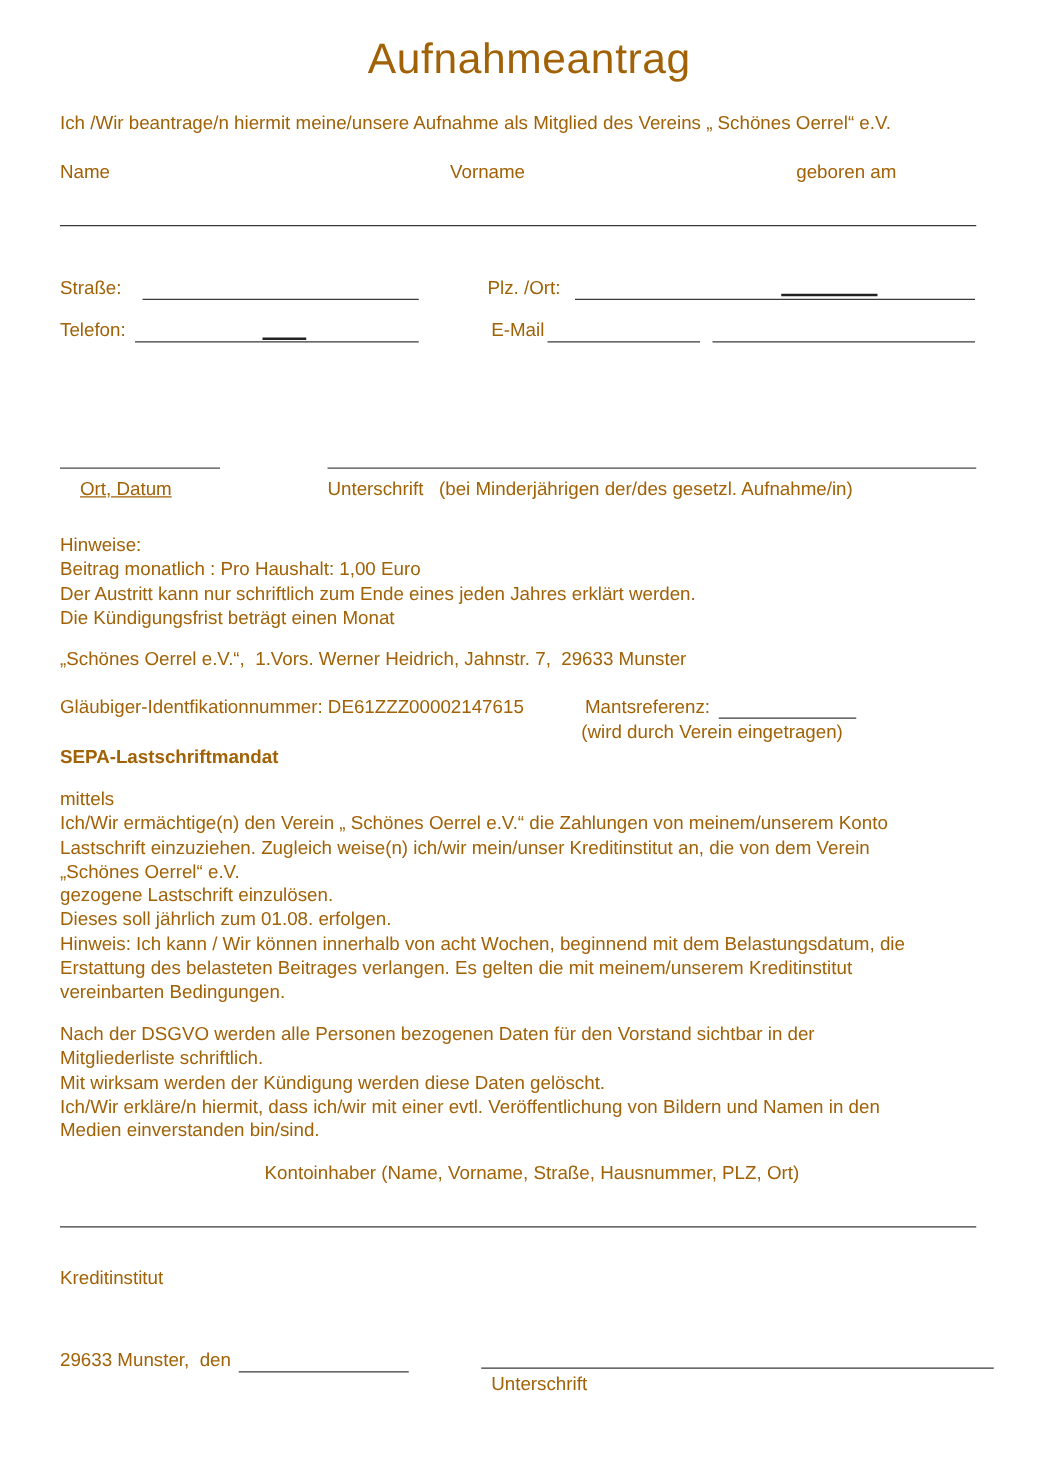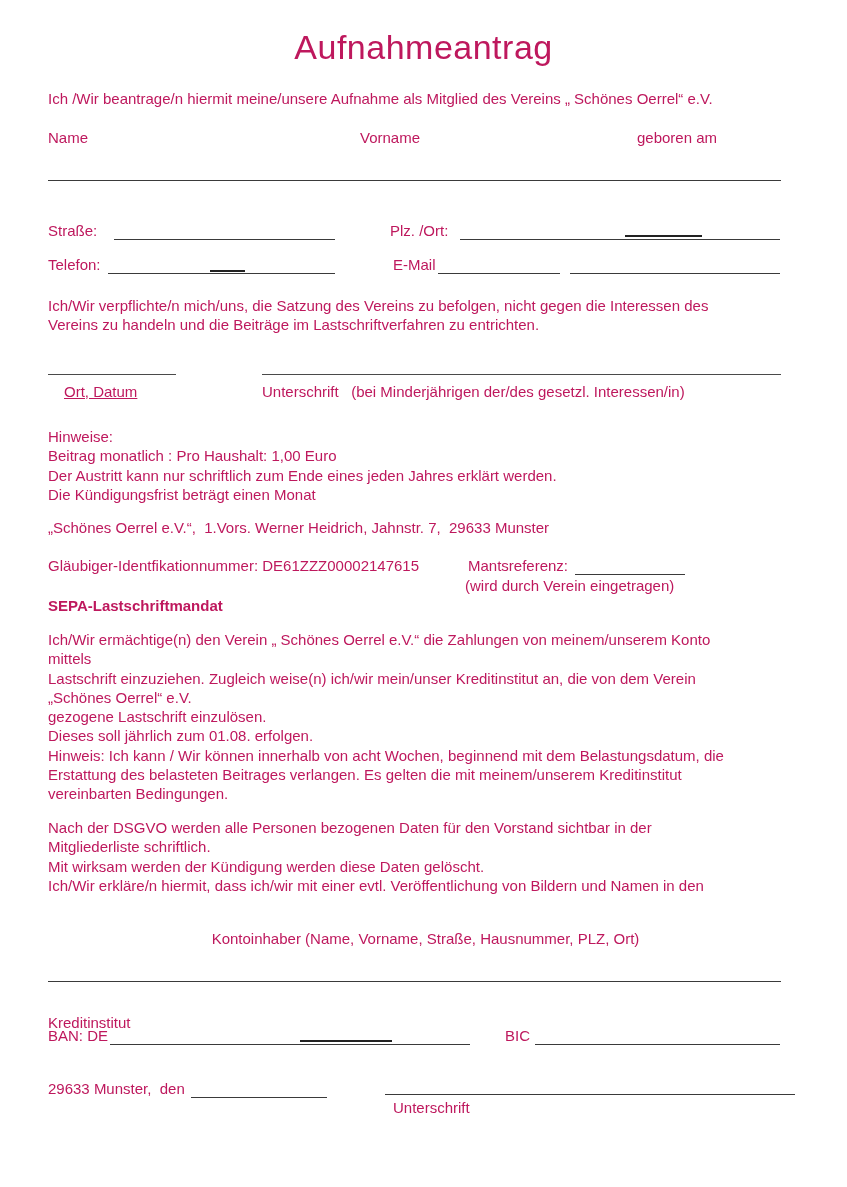--- a/index.html
+++ b/index.html
@@ -1,18 +1,18 @@
 <!DOCTYPE html>
 <html><head>
 <meta charset="utf-8">
 <style>
   html,body { margin:0; padding:0; background:#ffffff; }
   .sheet {
     position:relative; width:847px; height:1187px; background:#ffffff;
-    font-family:"Liberation Sans", sans-serif; font-size:15px; color:#be185d;
+    font-family:"Liberation Sans", sans-serif; font-size:15px; color:#a16207;
     overflow:hidden;
   }
   .abs { position:absolute; }
   .t { white-space:pre-wrap; }
   .title { font-size:34px; font-weight:400; text-align:center; width:100%; letter-spacing:0.5px; }
   .blank { border-bottom:1.5px solid #3a3a3a; height:0; }
   .blank-thin { border-bottom:1px solid #4a4a4a; height:0; }
   .para div { line-height:19.3px; white-space:pre-wrap; }
   .bold { font-weight:700; }
   .row { position:absolute; }
@@ -44,30 +44,26 @@
 
   <div class="row" style="top:256px; left:48px; width:732px; height:24px;">
     <span class="abs t" style="left:0; top:0;">Telefon:</span>
     <div class="abs blank" style="left:60px; top:17px; width:227px;"></div>
     <div class="abs" style="left:162px; top:14px; width:35px; border-bottom:2px solid #222;"></div>
     <span class="abs t" style="left:345px; top:0;">E-Mail</span>
     <div class="abs blank" style="left:390px; top:17px; width:122px;"></div>
     <div class="abs blank" style="left:522px; top:17px; width:210px;"></div>
   </div>
 
-  <div class="abs para" style="top:296px; left:48px; width:755px;">
-    <div>Ich/Wir verpflichte/n mich/uns, die Satzung des Vereins zu befolgen, nicht gegen die Interessen des</div>
-    <div>Vereins zu handeln und die Beiträge im Lastschriftverfahren zu entrichten.</div>
-  </div>
 
   <div class="abs blank-thin" style="top:374px; left:48px; width:128px;"></div>
   <div class="abs blank-thin" style="top:374px; left:262px; width:519px;"></div>
   <div class="row" style="top:383px; left:48px; width:740px; height:20px;">
     <span class="abs t" style="left:16px; top:0;text-decoration:underline;">Ort, Datum</span>
-    <span class="abs t" style="left:214px; top:0;">Unterschrift   (bei Minderjährigen der/des gesetzl. Interessen/in)</span>
+    <span class="abs t" style="left:214px; top:0;">Unterschrift   (bei Minderjährigen der/des gesetzl. Aufnahme/in)</span>
   </div>
 
   <div class="abs para" style="top:427px; left:48px; width:755px;">
     <div>Hinweise:</div>
     <div>Beitrag monatlich : Pro Haushalt: 1,00 Euro</div>
     <div>Der Austritt kann nur schriftlich zum Ende eines jeden Jahres erklärt werden.</div>
     <div>Die Kündigungsfrist beträgt einen Monat</div>
   </div>
 
   <div class="abs t" style="top:519px; left:48px; width:755px;">„Schönes Oerrel e.V.“,  1.Vors. Werner Heidrich, Jahnstr. 7,  29633 Munster</div>
@@ -75,50 +71,44 @@
   <div class="row" style="top:557px; left:48px; width:755px; height:22px;">
     <span class="abs t" style="left:0; top:0;">Gläubiger-Identfikationnummer: DE61ZZZ00002147615</span>
     <span class="abs t" style="left:420px; top:0;">Mantsreferenz:</span>
     <div class="abs blank" style="left:527px; top:17px; width:110px;"></div>
   </div>
   <div class="abs t" style="top:577px; left:465px;">(wird durch Verein eingetragen)</div>
 
   <div class="abs t bold" style="top:597px; left:48px;">SEPA-Lastschriftmandat</div>
 
   <div class="abs para" style="top:630px; left:48px; width:760px;">
+    <div>mittels</div>
     <div>Ich/Wir ermächtige(n) den Verein „ Schönes Oerrel e.V.“ die Zahlungen von meinem/unserem Konto</div>
-    <div>mittels</div>
     <div>Lastschrift einzuziehen. Zugleich weise(n) ich/wir mein/unser Kreditinstitut an, die von dem Verein</div>
     <div>„Schönes Oerrel“ e.V.</div>
     <div>gezogene Lastschrift einzulösen.</div>
     <div>Dieses soll jährlich zum 01.08. erfolgen.</div>
     <div>Hinweis: Ich kann / Wir können innerhalb von acht Wochen, beginnend mit dem Belastungsdatum, die</div>
     <div>Erstattung des belasteten Beitrages verlangen. Es gelten die mit meinem/unserem Kreditinstitut</div>
     <div>vereinbarten Bedingungen.</div>
   </div>
 
   <div class="abs para" style="top:818px; left:48px; width:760px;">
     <div>Nach der DSGVO werden alle Personen bezogenen Daten für den Vorstand sichtbar in der</div>
     <div>Mitgliederliste schriftlich.</div>
     <div>Mit wirksam werden der Kündigung werden diese Daten gelöscht.</div>
     <div>Ich/Wir erkläre/n hiermit, dass ich/wir mit einer evtl. Veröffentlichung von Bildern und Namen in den</div>
+    <div>Medien einverstanden bin/sind.</div>
   </div>
 
   <div class="abs t" style="top:930px; left:48px; width:755px;text-align:center;">Kontoinhaber (Name, Vorname, Straße, Hausnummer, PLZ, Ort)</div>
 
   <div class="abs blank" style="top:981px; left:48px; width:733px;"></div>
   <div class="abs t" style="top:1014px; left:48px;">Kreditinstitut</div>
 
-  <div class="row" style="top:1027px; left:48px; width:755px; height:24px;">
-    <span class="abs t" style="left:0; top:0;">BAN: DE</span>
-    <div class="abs blank" style="left:62px; top:17px; width:360px;"></div>
-    <div class="abs" style="left:252px; top:13px; width:92px; border-bottom:2px solid #222;"></div>
-    <span class="abs t" style="left:457px; top:0;">BIC</span>
-    <div class="abs blank" style="left:487px; top:17px; width:245px;"></div>
-  </div>
 
   <div class="row" style="top:1080px; left:48px; width:760px; height:40px;">
     <span class="abs t" style="left:0; top:0;">29633 Munster,  den</span>
     <div class="abs blank" style="left:143px; top:17px; width:136px;"></div>
     <div class="abs blank" style="left:337px; top:14px; width:410px;"></div>
     <span class="abs t" style="left:345px; top:19px;">Unterschrift</span>
   </div>
 
 </div>
 

